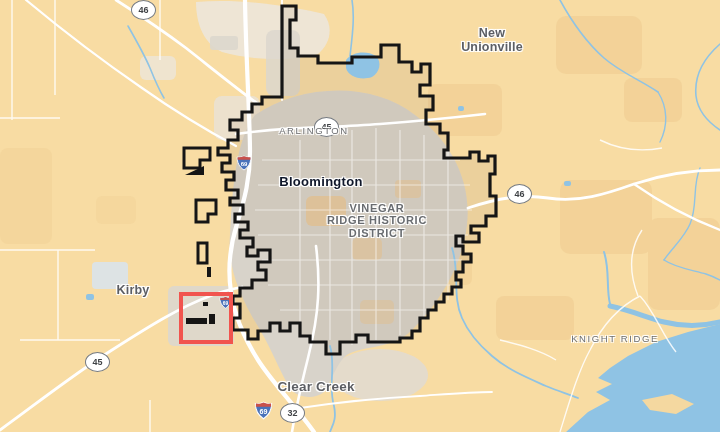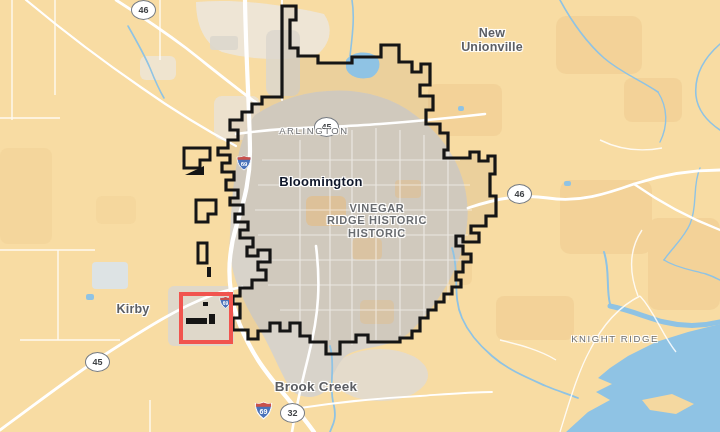--- a/index.html
+++ b/index.html
@@ -187,22 +187,22 @@
 
   <div class="lbl locality" style="left:492px;top:40px;">
     <div>New</div>
     <div>Unionville</div>
   </div>
   <div class="lbl area" style="left:290px;top:131px;">ARLINGTON</div>
   <div class="lbl city" style="left:321px;top:182px;">Bloomington</div>
   <div class="lbl district" style="left:377px;top:220px;">
     <div>VINEGAR</div>
     <div>RIDGE HISTORIC</div>
-    <div>HISTORIC</div>
-  </div>
-  <div class="lbl locality" style="left:133px;top:309px;">Kirby</div>
+    <div>DISTRICT</div>
+  </div>
+  <div class="lbl locality" style="left:133px;top:290px;">Kirby</div>
   <div class="lbl area" style="left:591px;top:339px;">KNIGHT RIDGE</div>
-  <div class="lbl locality" style="left:316px;top:387px;font-size:13.5px;">Brook Creek</div>
+  <div class="lbl locality" style="left:316px;top:387px;font-size:13.5px;">Clear Creek</div>
   <div class="lbl locality edge" style="left:700px;top:231px;font-size:13px;">
     <div>Wo</div>
     <div style="padding-left:11px;">H</div>
   </div>
 </div>
 
 </body></html>

